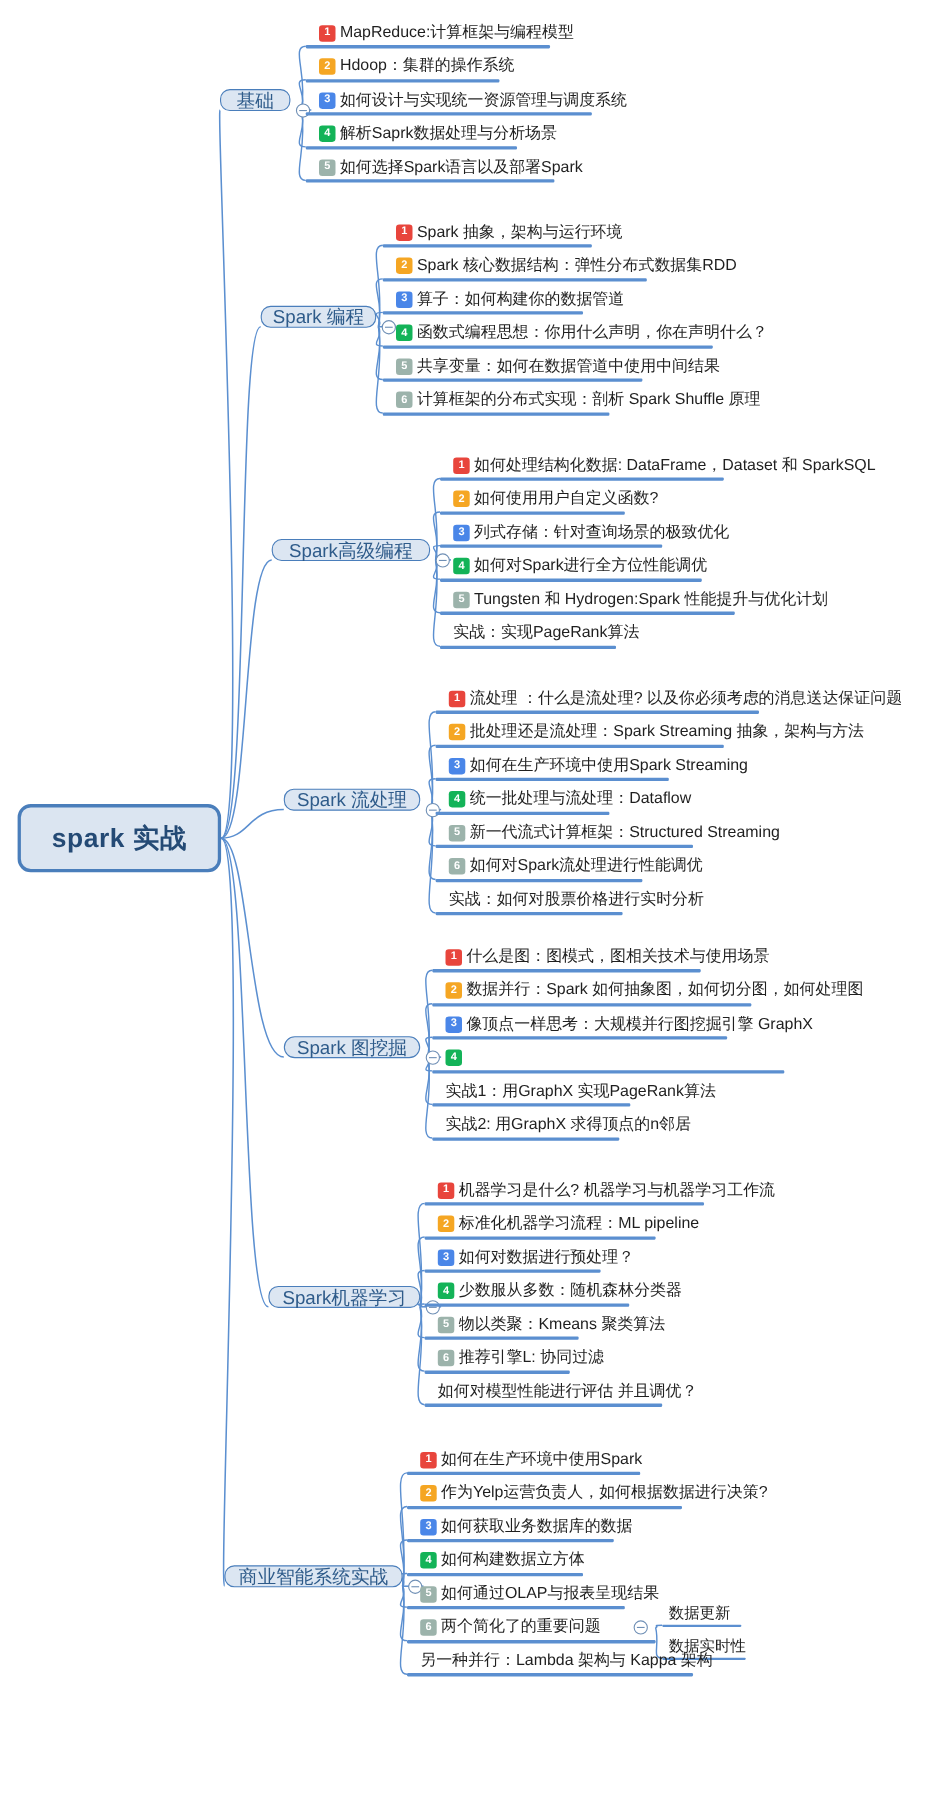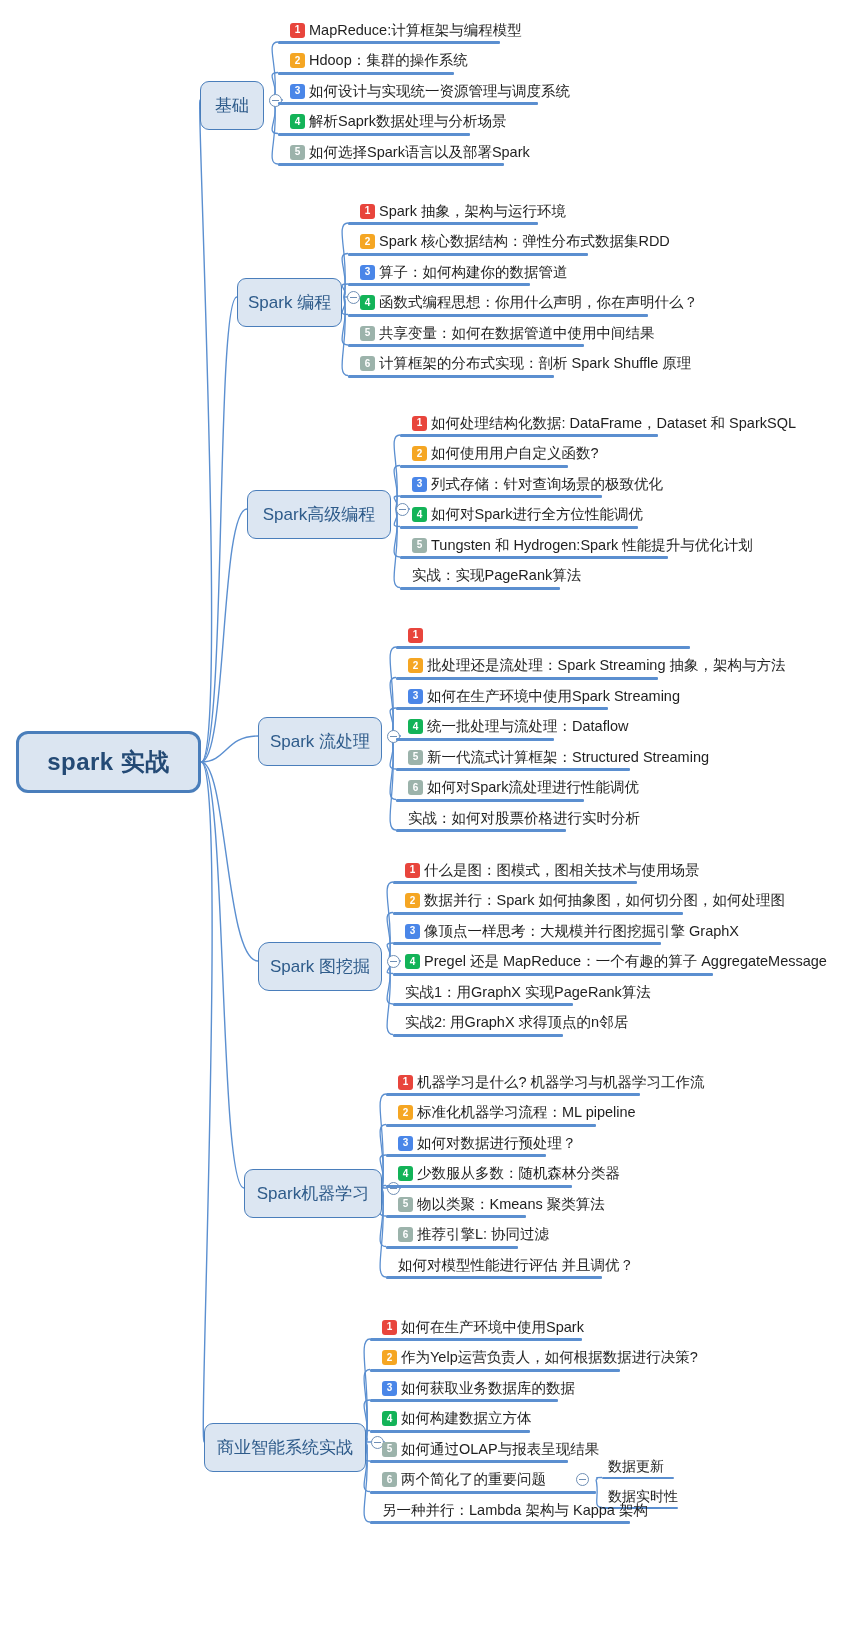--- a/index.html
+++ b/index.html
@@ -31,21 +31,21 @@
     position:absolute;
     box-sizing:border-box;
     background:#dce6f2;
     border:1.6px solid #4a7ebb;
     border-radius:9px;
     color:#2e5b8a;
     font-size:17px;
     display:flex;align-items:center;justify-content:center;
     white-space:nowrap;
     padding:0 10px;
-    height:49px;
+    height:20px;
   }
 
   
   .toggle{
     position:absolute;
     width:13px;height:13px;
     border:1.2px solid #6f8fb5;
     border-radius:50%;
     background:#ffffff;
     box-sizing:border-box;
@@ -254,20 +254,21 @@
       <div class="leaf" style="left: 412px; top: 564.5px;">
         <span class="txt">实战：实现PageRank算法</span>
       </div>
       <div class="bar" style="left: 400px; top: 586.5px; width: 160px;"></div>
       <div class="branch-node" style="left: 258px; top: 717px; min-width: 124px;">
         <span>Spark 流处理</span>
       </div>
       <div class="toggle" style="left: 387px; top: 729.5px;"></div>
       <div class="leaf" style="left: 408px; top: 624px;">
         <span class="badge" style="background: rgb(232, 69, 60);">1</span>
+        <span class="txt">流处理 ：什么是流处理? 以及你必须考虑的消息送达保证问题</span>
       </div>
       <div class="bar" style="left: 396px; top: 646px; width: 294px;"></div>
       <div class="leaf" style="left: 408px; top: 654.5px;">
         <span class="badge" style="background: rgb(245, 166, 35);">2</span>
         <span class="txt">批处理还是流处理：Spark Streaming 抽象，架构与方法</span>
       </div>
       <div class="bar" style="left: 396px; top: 676.5px; width: 262px;"></div>
       <div class="leaf" style="left: 408px; top: 685px;">
         <span class="badge" style="background: rgb(74, 134, 232);">3</span>
         <span class="txt">如何在生产环境中使用Spark Streaming</span>
@@ -306,21 +307,20 @@
         <span class="txt">数据并行：Spark 如何抽象图，如何切分图，如何处理图</span>
       </div>
       <div class="bar" style="left: 393px; top: 911.5px; width: 290px;"></div>
       <div class="leaf" style="left: 405px; top: 920px;">
         <span class="badge" style="background: rgb(74, 134, 232);">3</span>
         <span class="txt">像顶点一样思考：大规模并行图挖掘引擎 GraphX</span>
       </div>
       <div class="bar" style="left: 393px; top: 942px; width: 268px;"></div>
       <div class="leaf" style="left: 405px; top: 950.5px;">
         <span class="badge" style="background: rgb(19, 179, 88);">4</span>
-        <span class="txt">Pregel 还是 MapReduce：一个有趣的算子 AggregateMessage</span>
       </div>
       <div class="bar" style="left: 393px; top: 972.5px; width: 320px;"></div>
       <div class="leaf" style="left: 405px; top: 981px;">
         <span class="txt">实战1：用GraphX 实现PageRank算法</span>
       </div>
       <div class="bar" style="left: 393px; top: 1003px; width: 180px;"></div>
       <div class="leaf" style="left: 405px; top: 1011.5px;">
         <span class="txt">实战2: 用GraphX 求得顶点的n邻居</span>
       </div>
       <div class="bar" style="left: 393px; top: 1033.5px; width: 170px;"></div>

